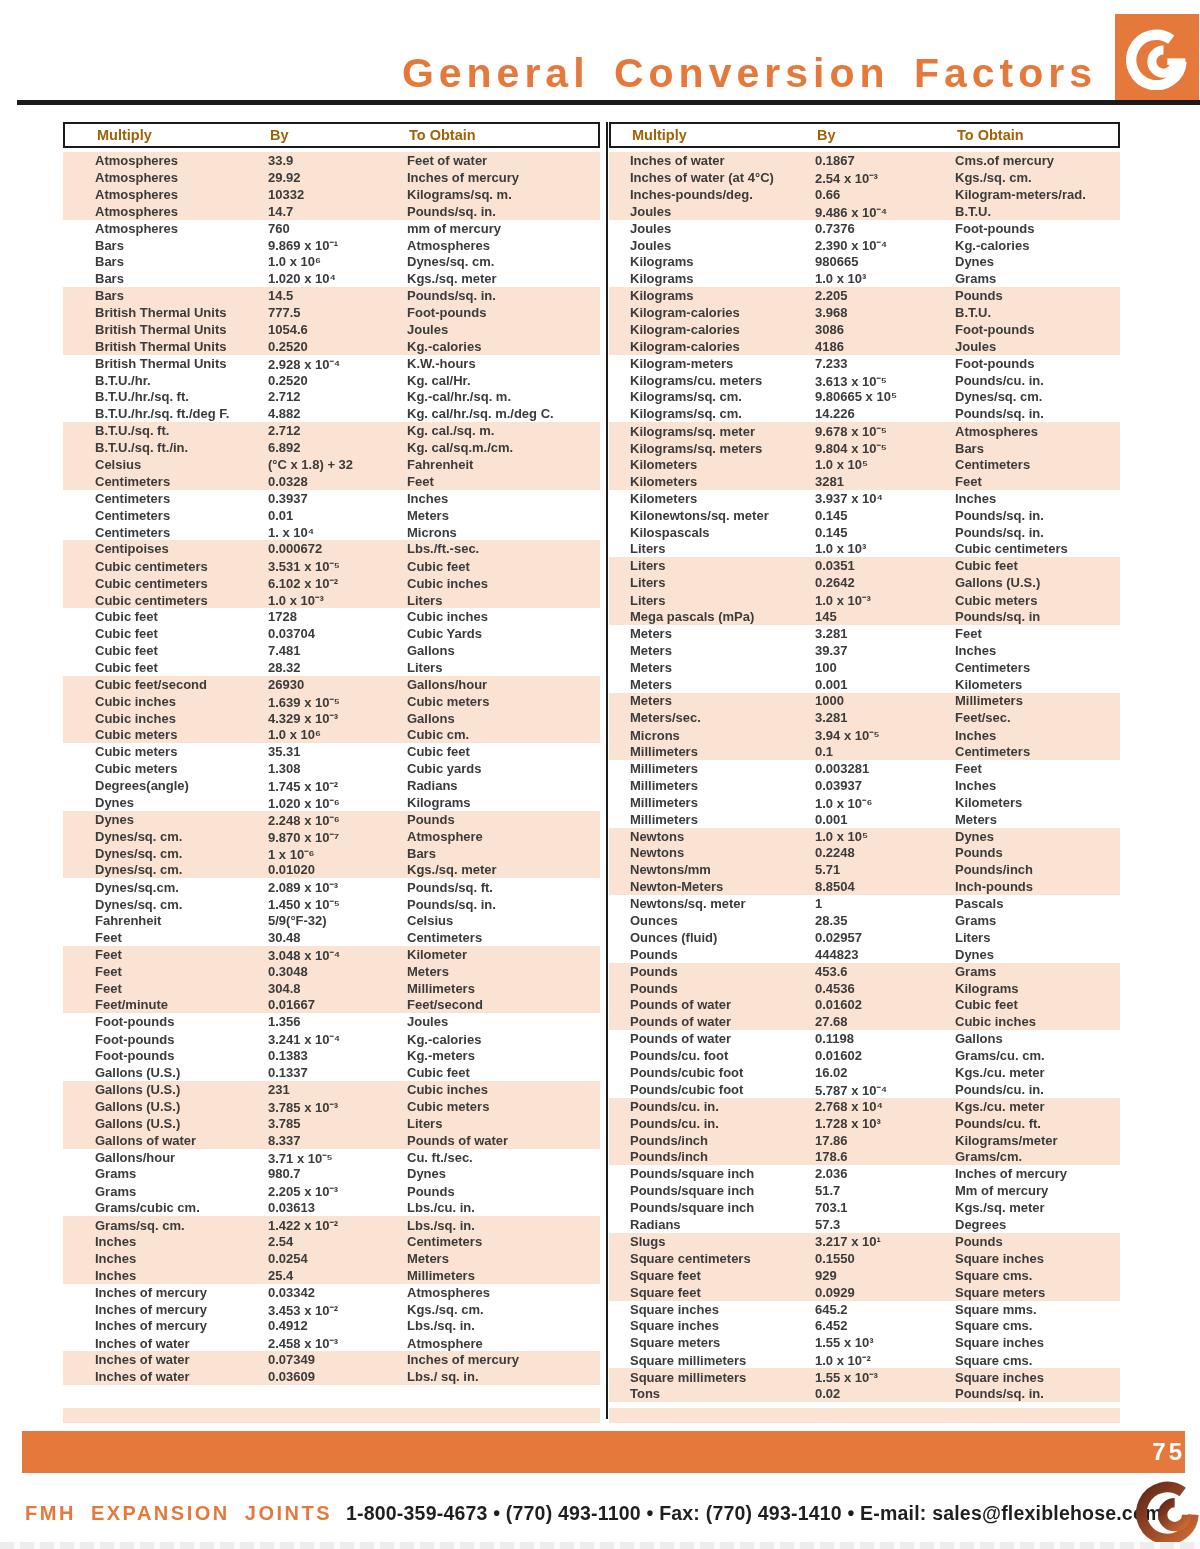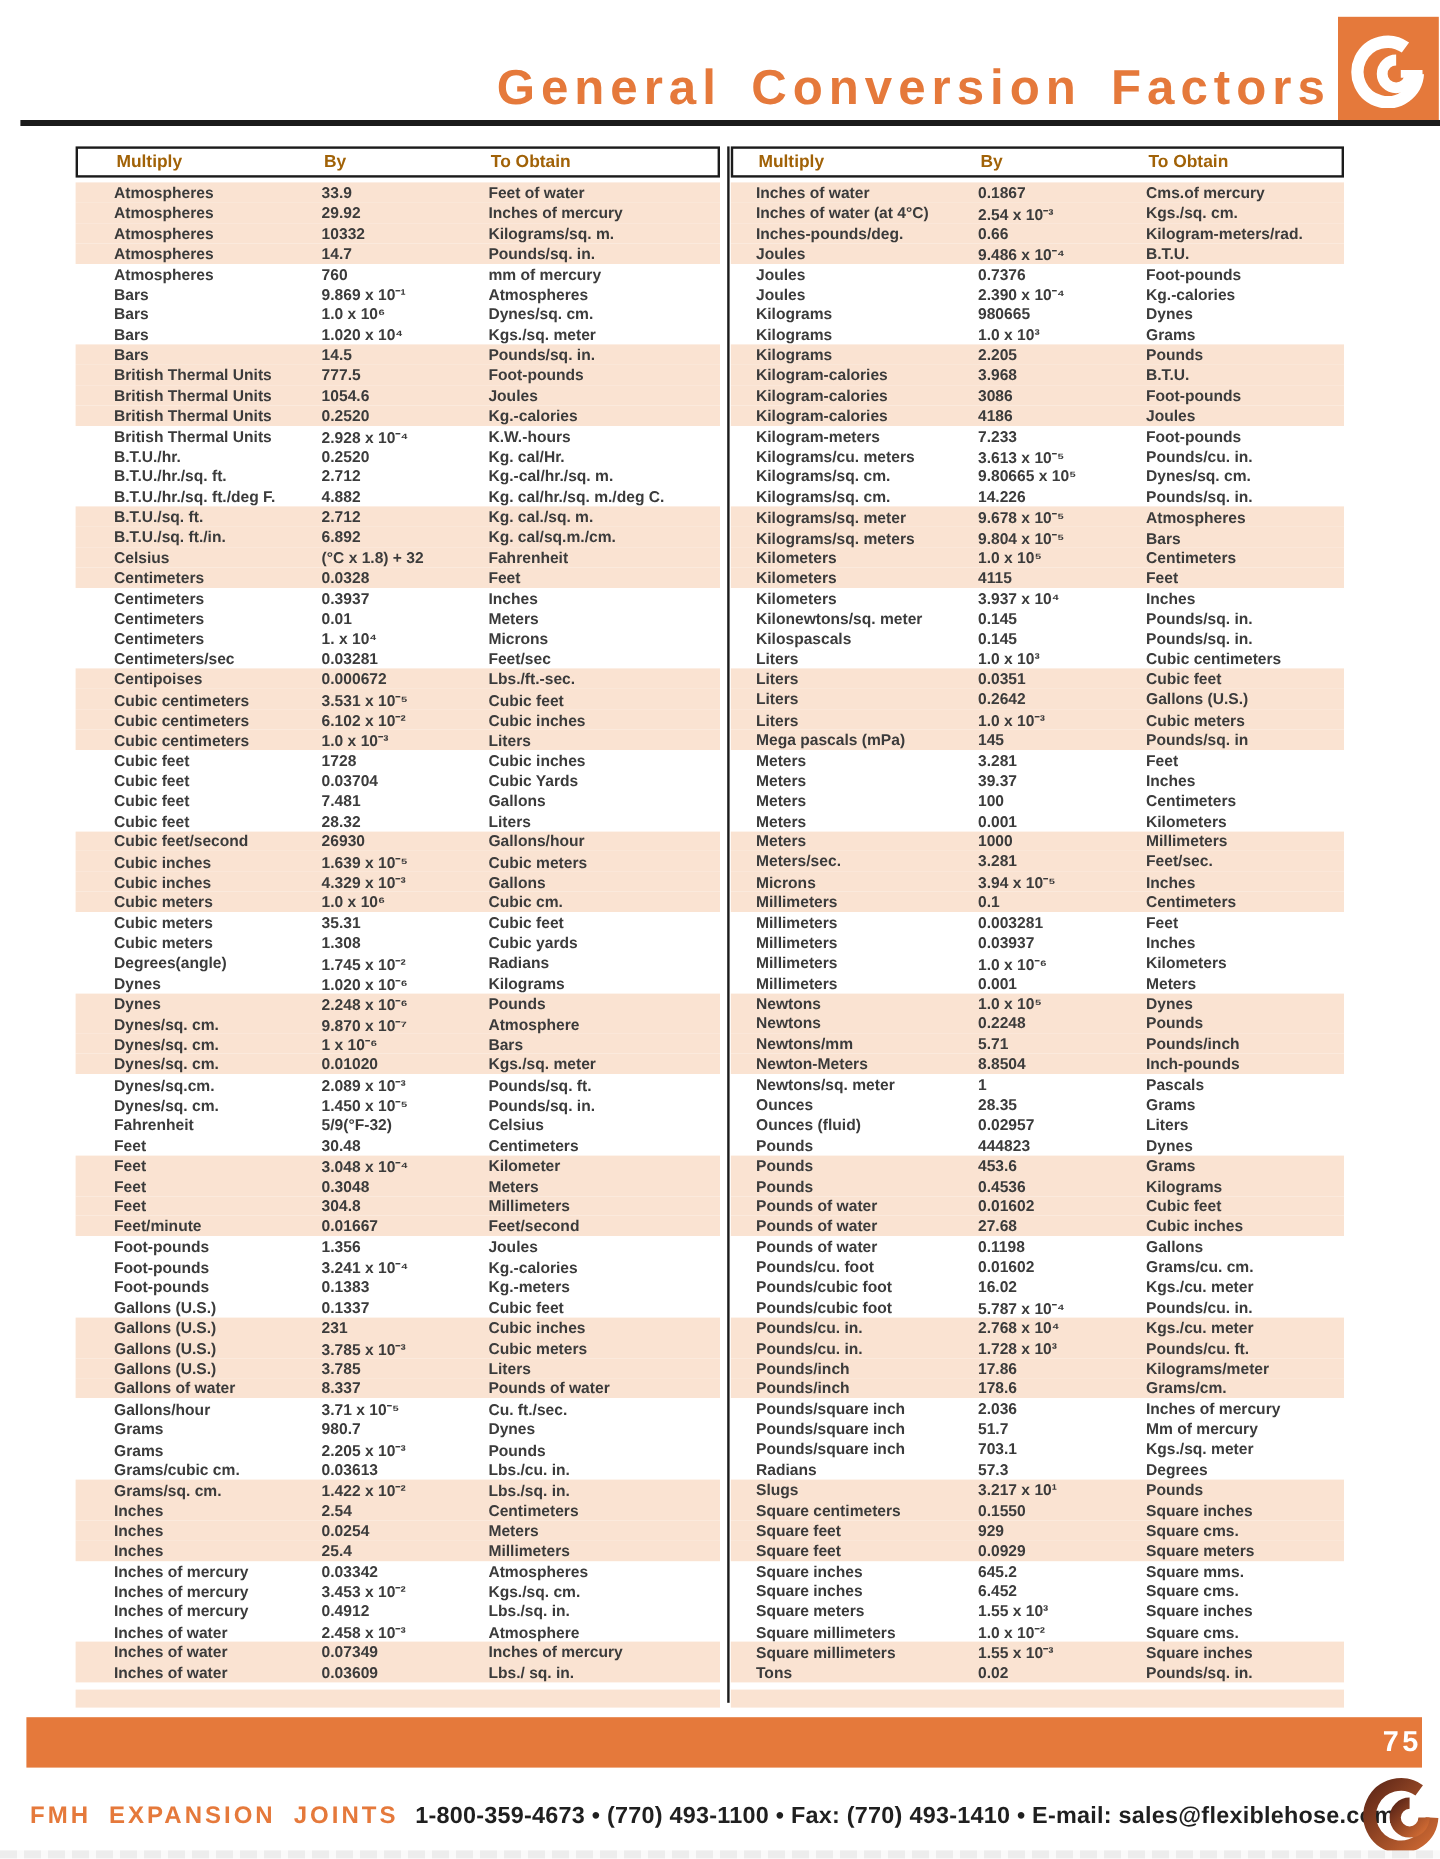--- a/index.html
+++ b/index.html
@@ -6,21 +6,21 @@
     --accent:#e5793b;
     --peach:#fae3d2;
     --text:#3b3b3b;
     --rule:#1b1b1b;
   }
   html,body{margin:0;padding:0;background:#fff;}
   .page{position:relative;width:1200px;height:1549px;background:#ffffff;
         font-family:"Liberation Sans",sans-serif;overflow:hidden;}
 
   
-  .title{position:absolute;top:50px;right:91px;font-size:41px;font-weight:bold;
+  .title{position:absolute;top:50px;right:103px;font-size:41px;font-weight:bold;
          letter-spacing:5px;word-spacing:8px;color:var(--accent);white-space:nowrap;}
   .logo-box{position:absolute;left:1115px;top:14px;width:84px;height:89px;
             background:var(--accent);display:flex;align-items:center;justify-content:center;}
   .rule{position:absolute;left:17px;top:100px;width:1183px;height:5px;background:var(--rule);}
 
   
   .thead{position:absolute;top:122px;height:26px;border:2px solid #1b1b1b;background:#fff;
          display:grid;align-items:center;font-weight:bold;font-size:14.5px;color:#a16207;
          box-sizing:border-box;white-space:nowrap;}
   .thead.left{left:63px;width:537px;grid-template-columns:200px 137px 198px;}
@@ -192,25 +192,20 @@
       <div class="trow white">
         <div class="cell c0">Centimeters</div>
         <div class="cell c1">0.01</div>
         <div class="cell c2">Meters</div>
       </div>
       <div class="trow white">
         <div class="cell c0">Centimeters</div>
         <div class="cell c1">1. x 10⁴</div>
         <div class="cell c2">Microns</div>
       </div>
-      <div class="trow white">
-        <div class="cell c0">Centimeters/sec</div>
-        <div class="cell c1">0.03281</div>
-        <div class="cell c2">Feet/sec</div>
-      </div>
       <div class="trow peach">
         <div class="cell c0">Centipoises</div>
         <div class="cell c1">0.000672</div>
         <div class="cell c2">Lbs./ft.-sec.</div>
       </div>
       <div class="trow peach">
         <div class="cell c0">Cubic centimeters</div>
         <div class="cell c1">3.531 x 10⁻⁵</div>
         <div class="cell c2">Cubic feet</div>
       </div>
@@ -546,21 +541,21 @@
         <div class="cell c1">9.804 x 10⁻⁵</div>
         <div class="cell c2">Bars</div>
       </div>
       <div class="trow peach">
         <div class="cell c0">Kilometers</div>
         <div class="cell c1">1.0 x 10⁵</div>
         <div class="cell c2">Centimeters</div>
       </div>
       <div class="trow peach">
         <div class="cell c0">Kilometers</div>
-        <div class="cell c1">4115</div>
+        <div class="cell c1">3281</div>
         <div class="cell c2">Feet</div>
       </div>
       <div class="trow white">
         <div class="cell c0">Kilometers</div>
         <div class="cell c1">3.937 x 10⁴</div>
         <div class="cell c2">Inches</div>
       </div>
       <div class="trow white">
         <div class="cell c0">Kilonewtons/sq. meter</div>
         <div class="cell c1">0.145</div>

